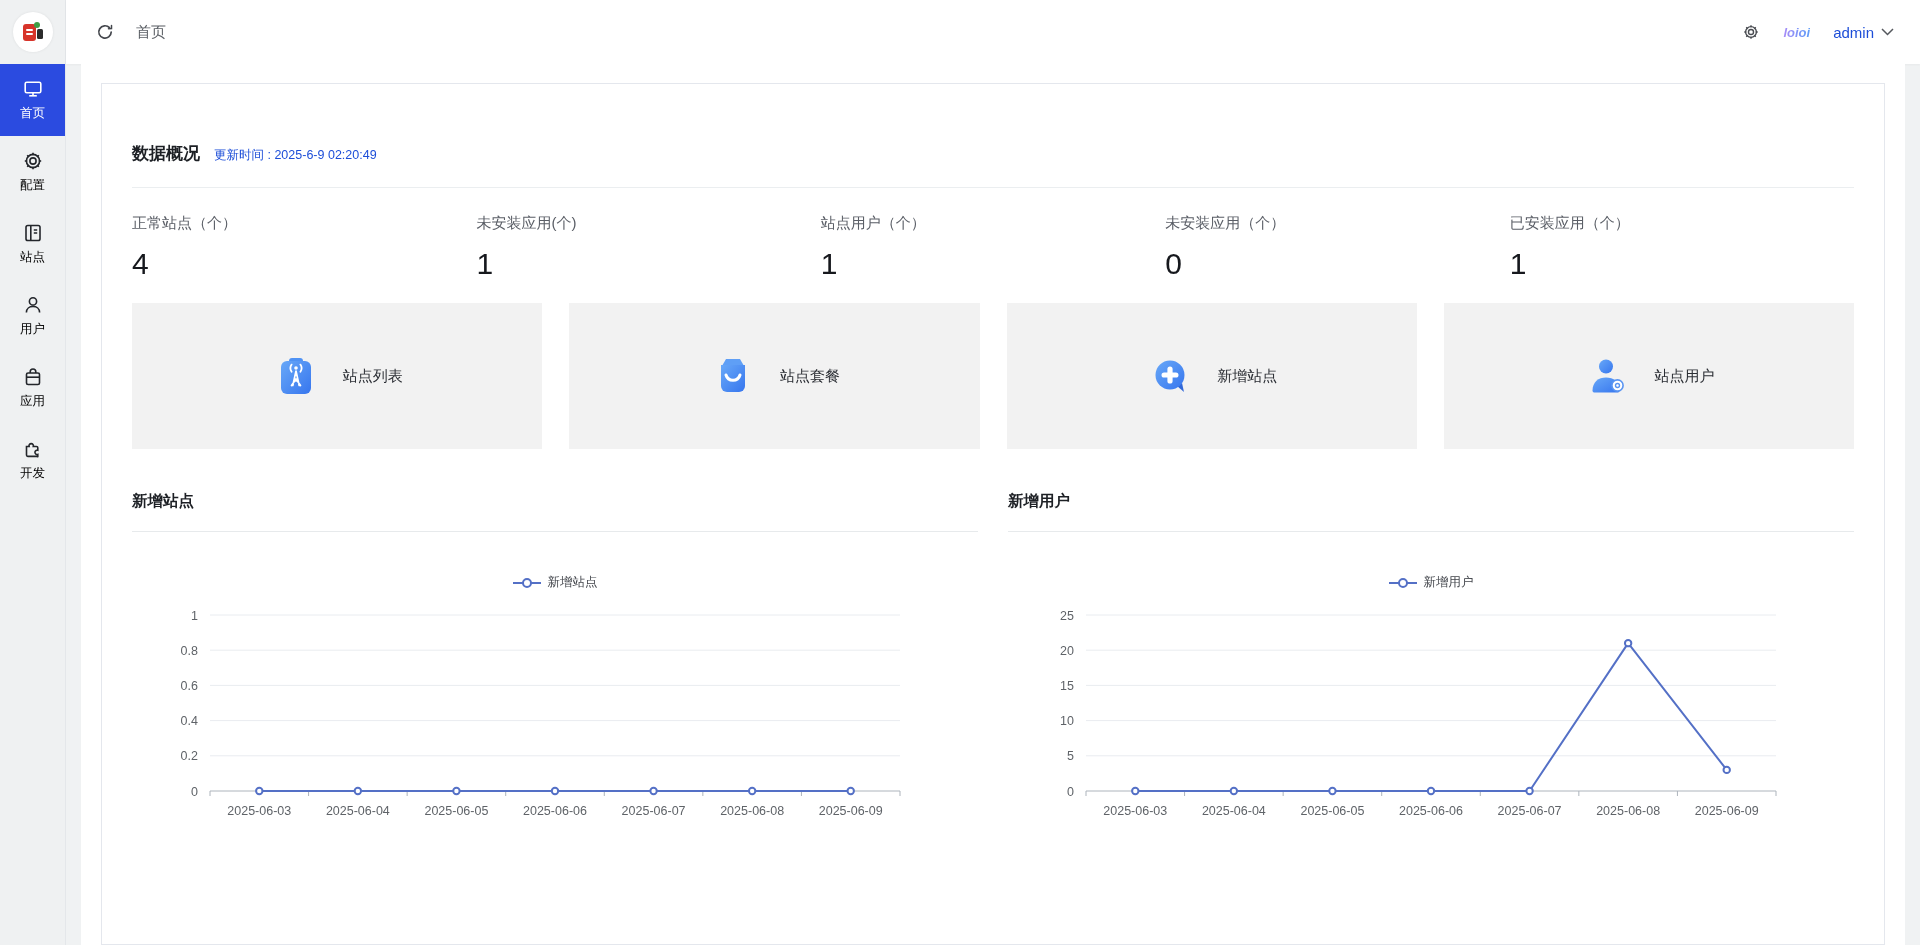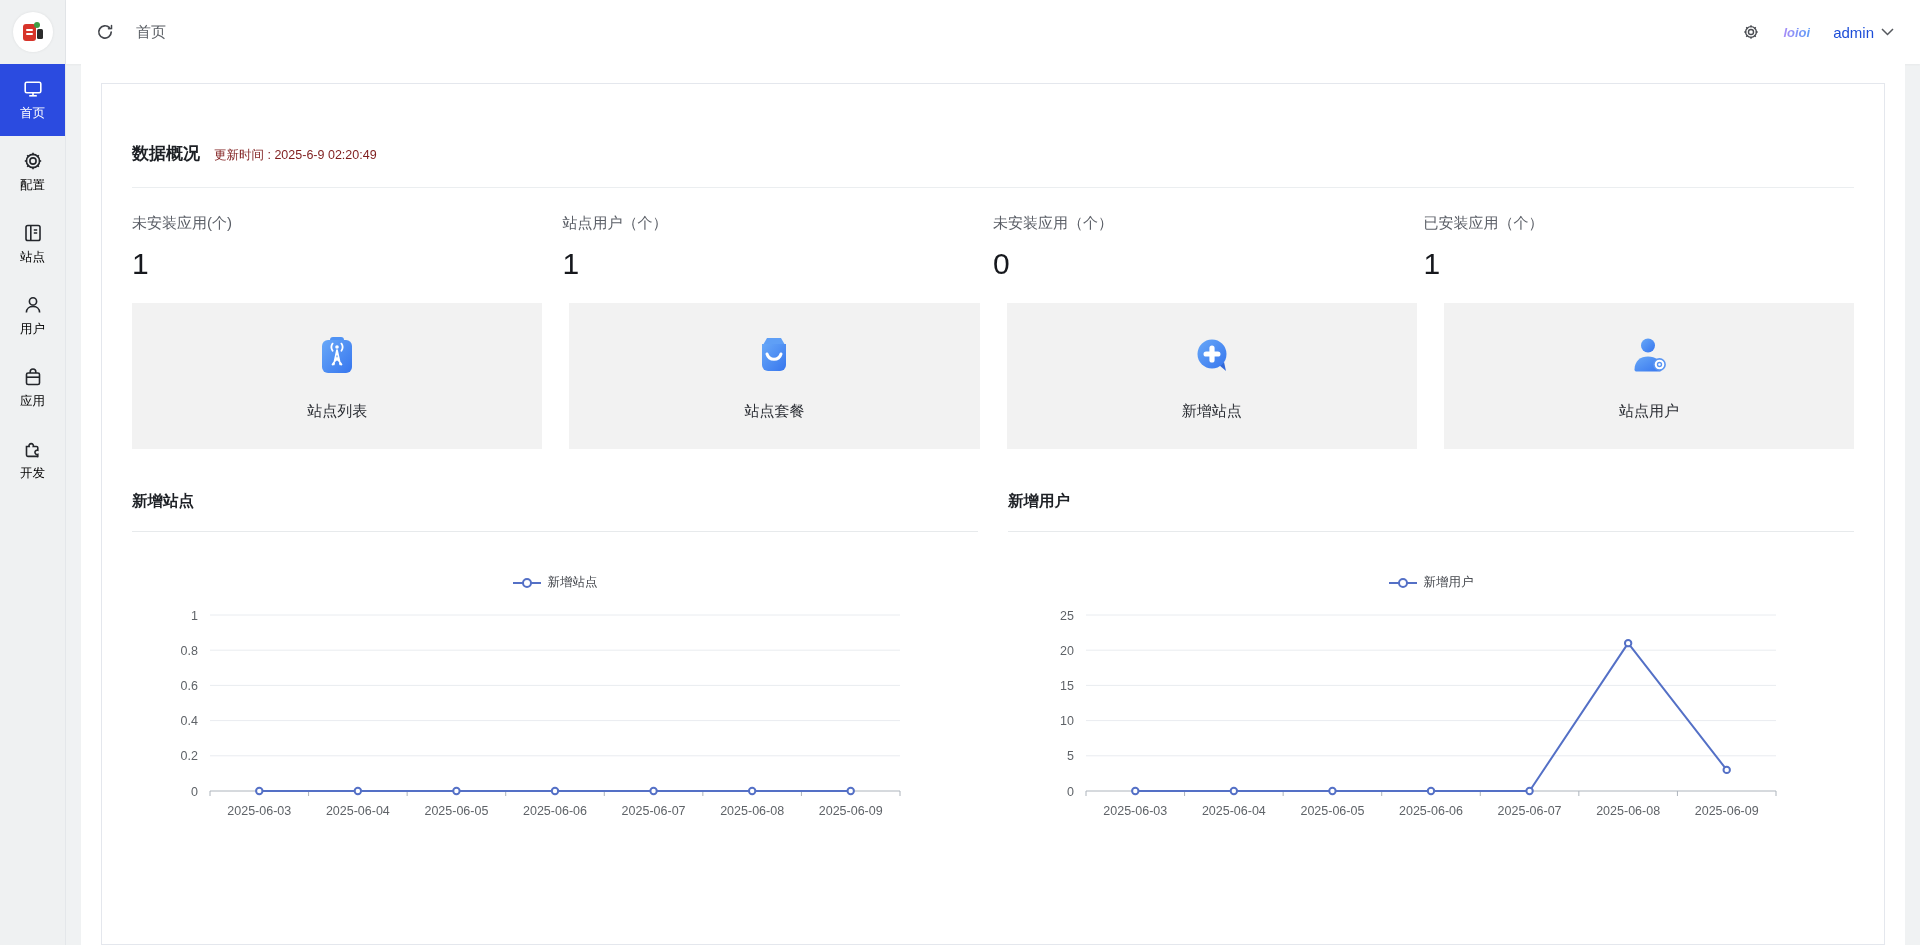--- a/index.html
+++ b/index.html
@@ -35,30 +35,30 @@
   .user-menu { display:flex; align-items:center; gap:7px; cursor:pointer; }
   .username { font-size:15px; color:#1d4ed8; }
 
   
   .page { flex:1; padding:0 15px 0 15px; overflow:hidden; }
   .panel { background:#fff; height:100%; padding:19px 20px 0 20px; }
   .card { background:#fff; border:1px solid #e4e7ed; height:100%; }
   .card-header { margin:0 30px; padding:27px 0 22px 0; border-bottom:1px solid #ebeef0;
     display:flex; align-items:baseline; gap:14px; }
   .card-title { font-size:17px; font-weight:bold; color:#1d2025; }
-  .updated { font-size:12.5px; color:#7f1d1d;margin-top:36px; }
+  .updated { font-size:12.5px; color:#1d4ed8;margin-top:36px; }
   .card-body { padding:0 30px; }
 
   .stats-row { display:flex; padding:26px 0 6px 0; }
   .stat { flex:1; }
   .stat-label { font-size:15px; color:#5a5e66; }
   .stat-value { font-size:30px; color:#16181d; margin-top:14px; }
 
   .shortcuts-row { display:flex; gap:27px; margin-top:16px; }
-  .shortcut { flex:1; height:146px; background:#f2f2f2; display:flex; flex-direction:column;
+  .shortcut { flex:1; height:146px; background:#f2f2f2; display:flex; 
     align-items:center; justify-content:center; gap:23px; cursor:pointer; }
   .shortcut-label { font-size:15px; color:#2b2e34; }
 
   .charts-row { display:flex; gap:30px; margin-top:42px; }
   .chart-block { flex:1; min-width:0; }
   .chart-title { font-size:15.5px; font-weight:600; color:#1d2025; }
   .chart-divider { border-bottom:1px solid #e7eaec; margin-top:19px; }
   .chart-legend { display:flex; align-items:center; justify-content:center; gap:7px;
     margin-top:42px; }
   .chart-legend span { font-size:12.5px; color:#43464c; }
@@ -171,20 +171,24 @@
     <div class="page">
       <div class="panel">
         <div class="card">
           <div class="card-header">
             <span class="card-title">数据概况</span>
             <span class="updated">更新时间 : 2025-6-9 02:20:49</span>
           </div>
           <div class="card-body">
 
             <div class="stats-row">
+              <div class="stat">
+                <div class="stat-label">正常站点（个）</div>
+                <div class="stat-value">4</div>
+              </div>
               <div class="stat">
                 <div class="stat-label">未安装应用(个)</div>
                 <div class="stat-value">1</div>
               </div>
               <div class="stat">
                 <div class="stat-label">站点用户（个）</div>
                 <div class="stat-value">1</div>
               </div>
               <div class="stat">
                 <div class="stat-label">未安装应用（个）</div>

